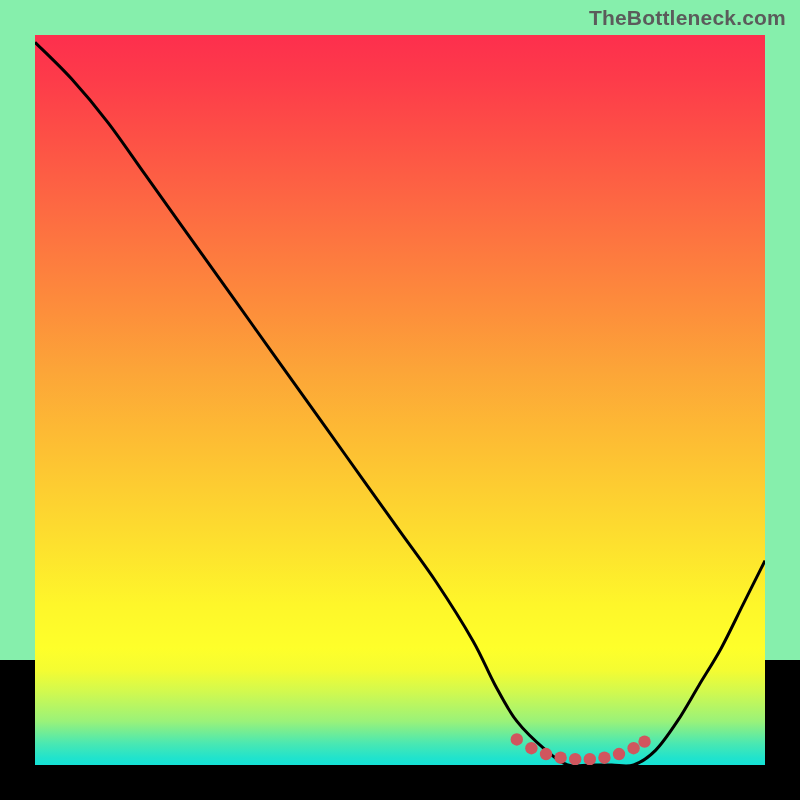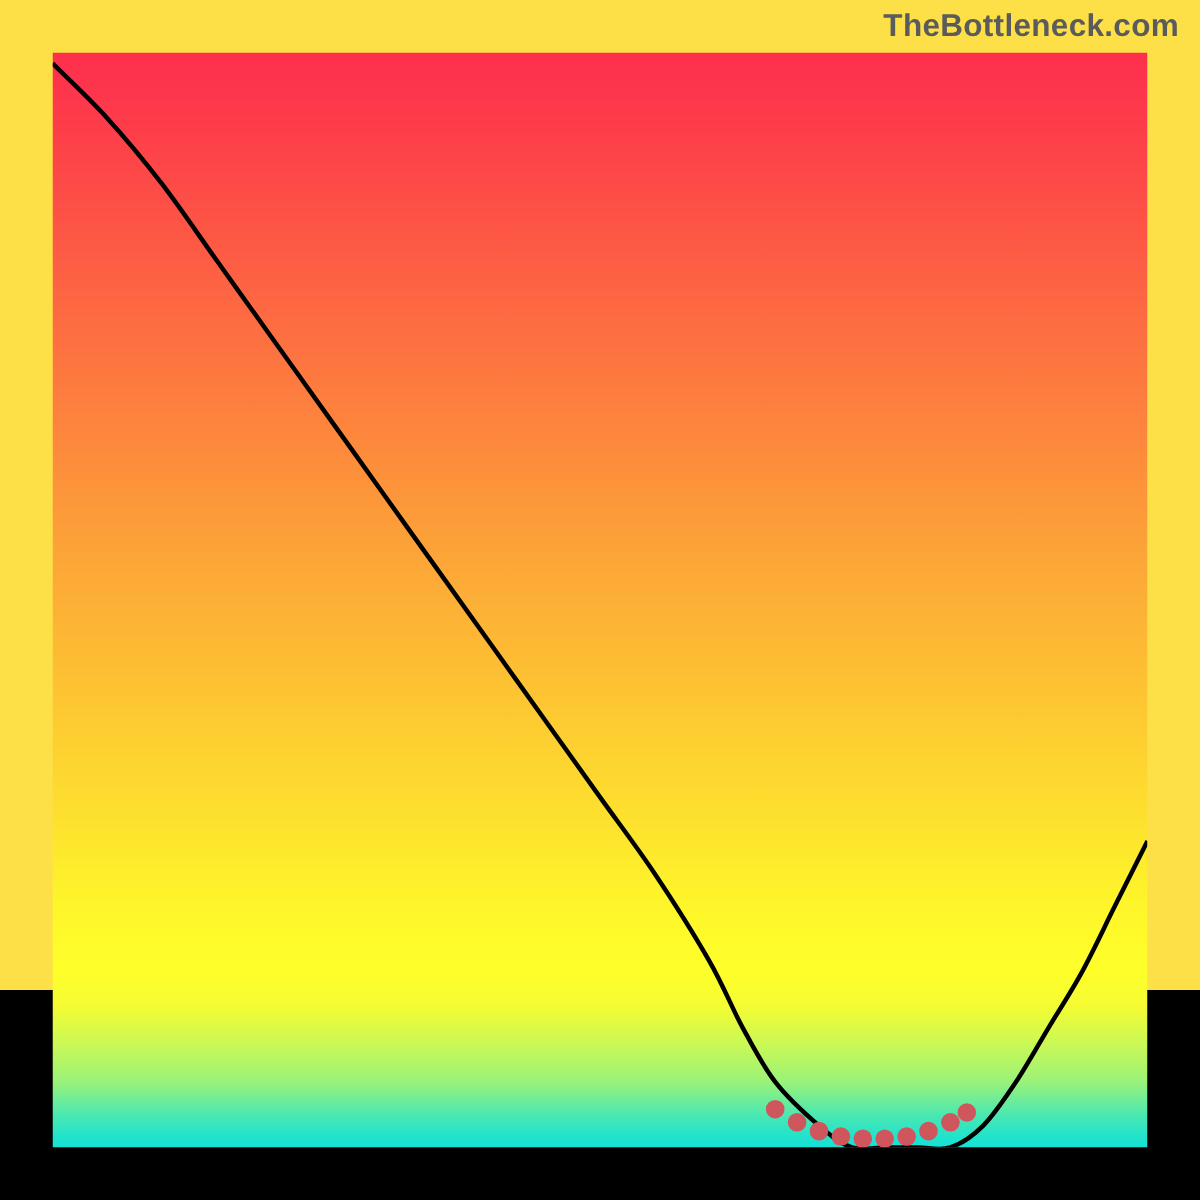--- a/index.html
+++ b/index.html
@@ -7,21 +7,21 @@
     padding: 0;
     width: 800px;
     height: 800px;
     background: #000000;
     font-family: Arial, sans-serif;
   }
   .container {
     position: relative;
     width: 800px;
     height: 660px;
-    background: #fde047;
+    background: #86efac;
   }
   .watermark {
     position: absolute;
     top: 6px;
     right: 14px;
     font-size: 21px;
     font-weight: 600;
     color: #5b5b5b;
     letter-spacing: 0.2px;
     z-index: 10;

